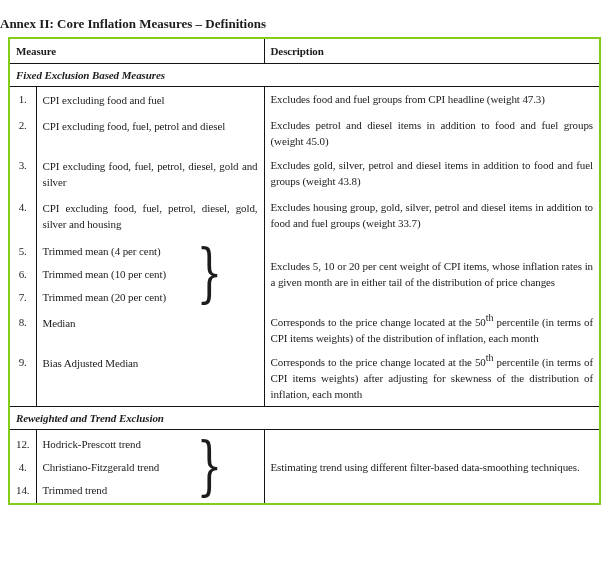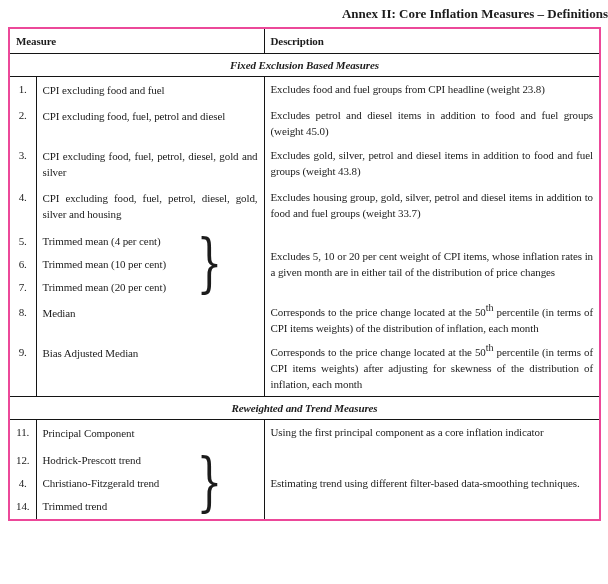--- a/index.html
+++ b/index.html
@@ -5,53 +5,52 @@
   * { box-sizing: border-box; }
   html, body { margin: 0; padding: 0; }
   body {
     width: 608px; height: 584px;
     background: #ffffff;
     color: #1c1c1c;
     font-family: "Liberation Serif", serif;
     overflow: hidden;
   }
   .doc-title {
-    padding-top: 6px;
-    text-align: right;
+    padding-top: 16px;
+    text-align: left;
     font-weight: 700;
     font-size: 13px;
     line-height: 15px;
   }
   table.def {
     border-collapse: collapse;
     table-layout: fixed;
     width: 591px;
     margin: 6px 0 0 8px;
-    border: 2px solid #ec4899;
+    border: 2px solid #84cc16;
   }
   td {
     vertical-align: top;
     font-size: 11px;
     line-height: 16px;
     letter-spacing: -0.1px;
     padding: 0;
   }
   .hdr td {
     font-weight: 700;
     border-bottom: 1px solid #141414;
     padding: 4px 6px;
   }
   .hdr .desc-h { border-left: 1px solid #141414; }
   .sec td {
     font-weight: 700;
     font-style: italic;
     border-top: 1px solid #141414;
     border-bottom: 1px solid #141414;
     padding: 3px 6px;
-    text-align: center;
   }
   .num {
     text-align: center;
     border-right: 1px solid #141414;
     padding: 4px 1px;
   }
   .meas {
     padding: 5px 6px;
     text-align: justify;
     position: relative;
@@ -97,21 +96,21 @@
     <td class="desc-h">Description</td>
   </tr>
 
   <tr class="sec">
     <td colspan="3">Fixed Exclusion Based Measures</td>
   </tr>
 
   <tr class="row">
     <td class="num">1.</td>
     <td class="meas">CPI excluding food and fuel</td>
-    <td class="desc">Excludes food and fuel groups from CPI headline (weight 23.8)</td>
+    <td class="desc">Excludes food and fuel groups from CPI headline (weight 47.3)</td>
   </tr>
   <tr class="row">
     <td class="num">2.</td>
     <td class="meas">CPI excluding food, fuel, petrol and diesel</td>
     <td class="desc">Excludes petrol and diesel items in addition to food and fuel groups (weight 45.0)</td>
   </tr>
   <tr class="row">
     <td class="num">3.</td>
     <td class="meas">CPI excluding food, fuel, petrol, diesel, gold and silver</td>
     <td class="desc">Excludes gold, silver, petrol and diesel items in addition to food and fuel groups (weight 43.8)</td>
@@ -143,28 +142,23 @@
     <td class="meas">Median</td>
     <td class="desc"><span>Corresponds to the price change located at the 50</span><sup>th</sup><span> percentile (in terms of CPI items weights) of the distribution of inflation, each month</span></td>
   </tr>
   <tr class="row">
     <td class="num">9.</td>
     <td class="meas">Bias Adjusted Median</td>
     <td class="desc"><span>Corresponds to the price change located at the 50</span><sup>th</sup><span> percentile (in terms of CPI items weights) after adjusting for skewness of the distribution of inflation, each month</span></td>
   </tr>
 
   <tr class="sec">
-    <td colspan="3">Reweighted and Trend Measures</td>
+    <td colspan="3">Reweighted and Trend Exclusion</td>
   </tr>
 
-  <tr class="row">
-    <td class="num">11.</td>
-    <td class="meas">Principal Component</td>
-    <td class="desc">Using the first principal component as a core inflation indicator</td>
-  </tr>
 
   <tr class="row">
     <td class="num gcell">
       <div class="sline">12.</div>
       <div class="sline">4.</div>
       <div class="sline">14.</div>
     </td>
     <td class="meas gcell">
       <div class="sline">Hodrick-Prescott trend</div>
       <div class="sline">Christiano-Fitzgerald trend</div>

